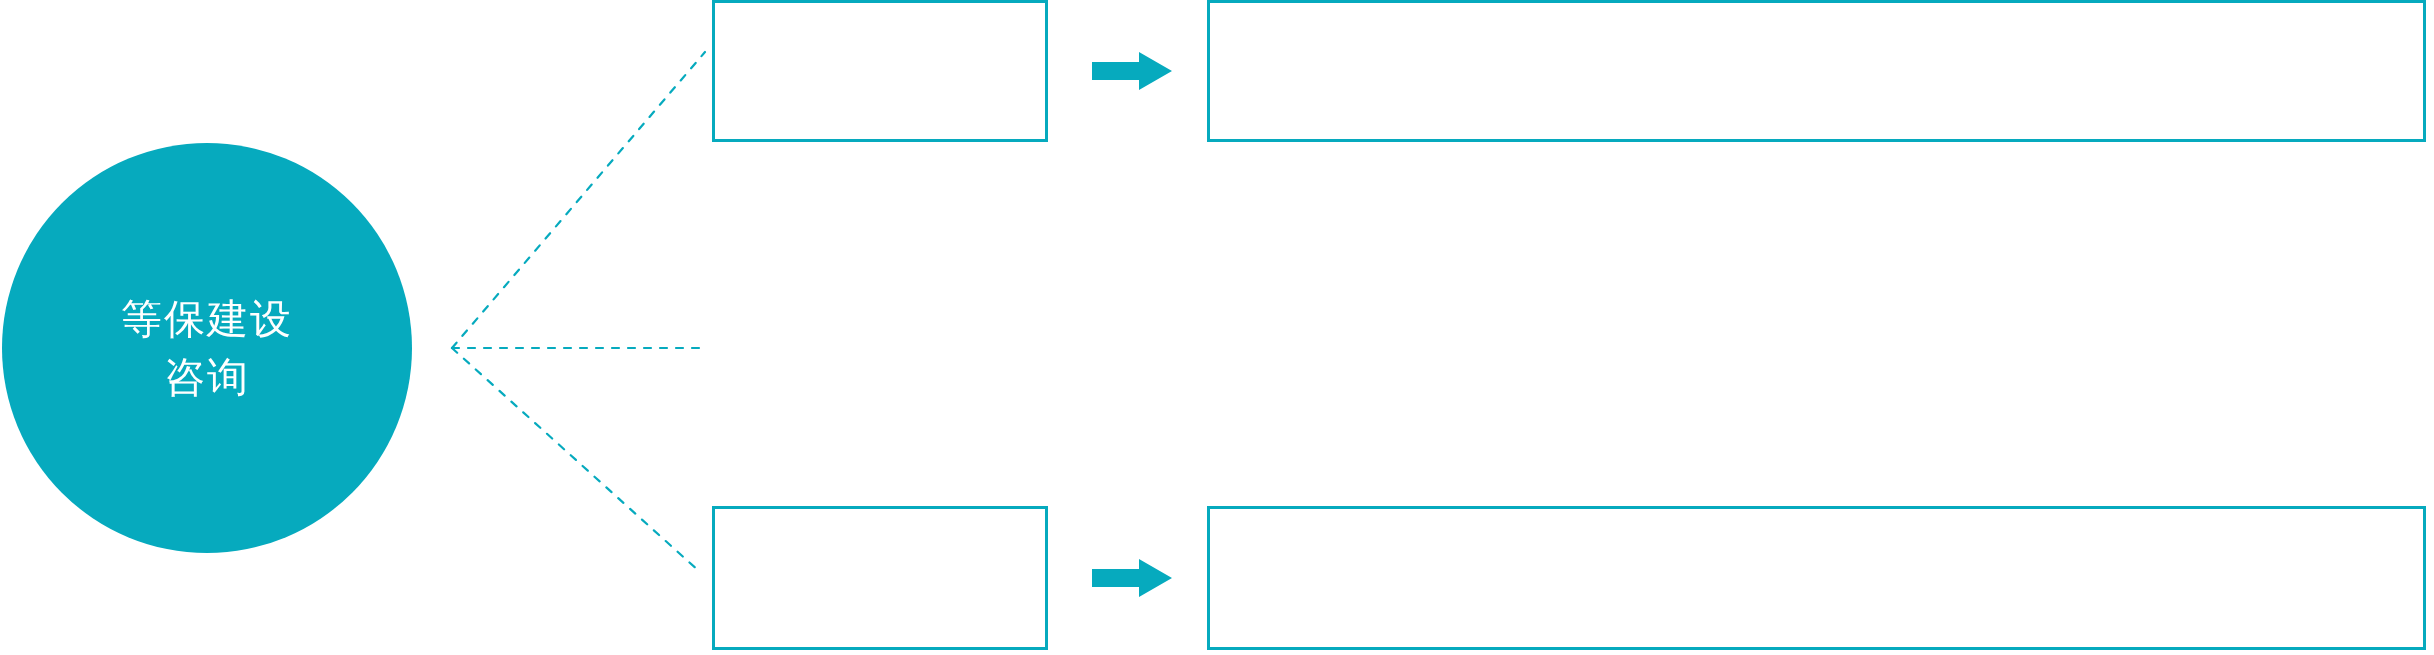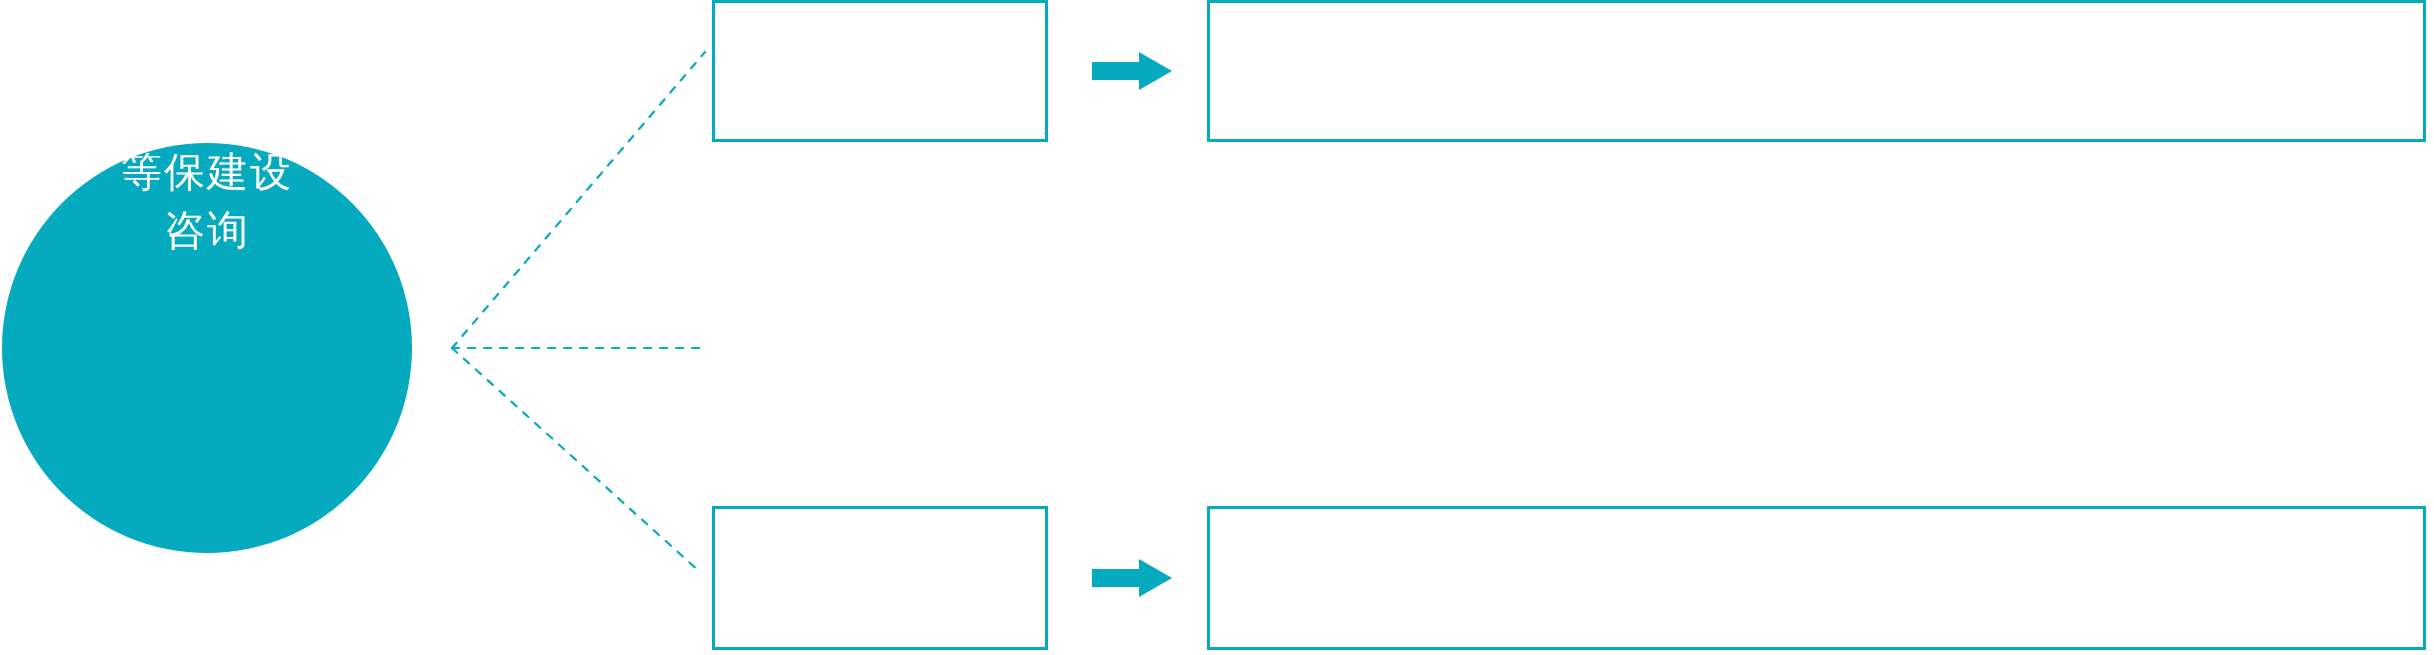--- a/index.html
+++ b/index.html
@@ -22,21 +22,21 @@
     position: absolute;
     left: 2px;
     top: 143px;
     width: 410px;
     height: 410px;
     border-radius: 50%;
     background: #06AABE;
     display: flex;
     flex-direction: column;
     align-items: center;
-    justify-content: flex-start;
+    justify-content: center;
     box-sizing: border-box;
   }
   #hub-circle .hub-line {
     color: #ffffff;
     font-size: 41px;
     line-height: 1.42;
     letter-spacing: 2px;
     text-align: center;
     white-space: nowrap;
     font-weight: 400;

